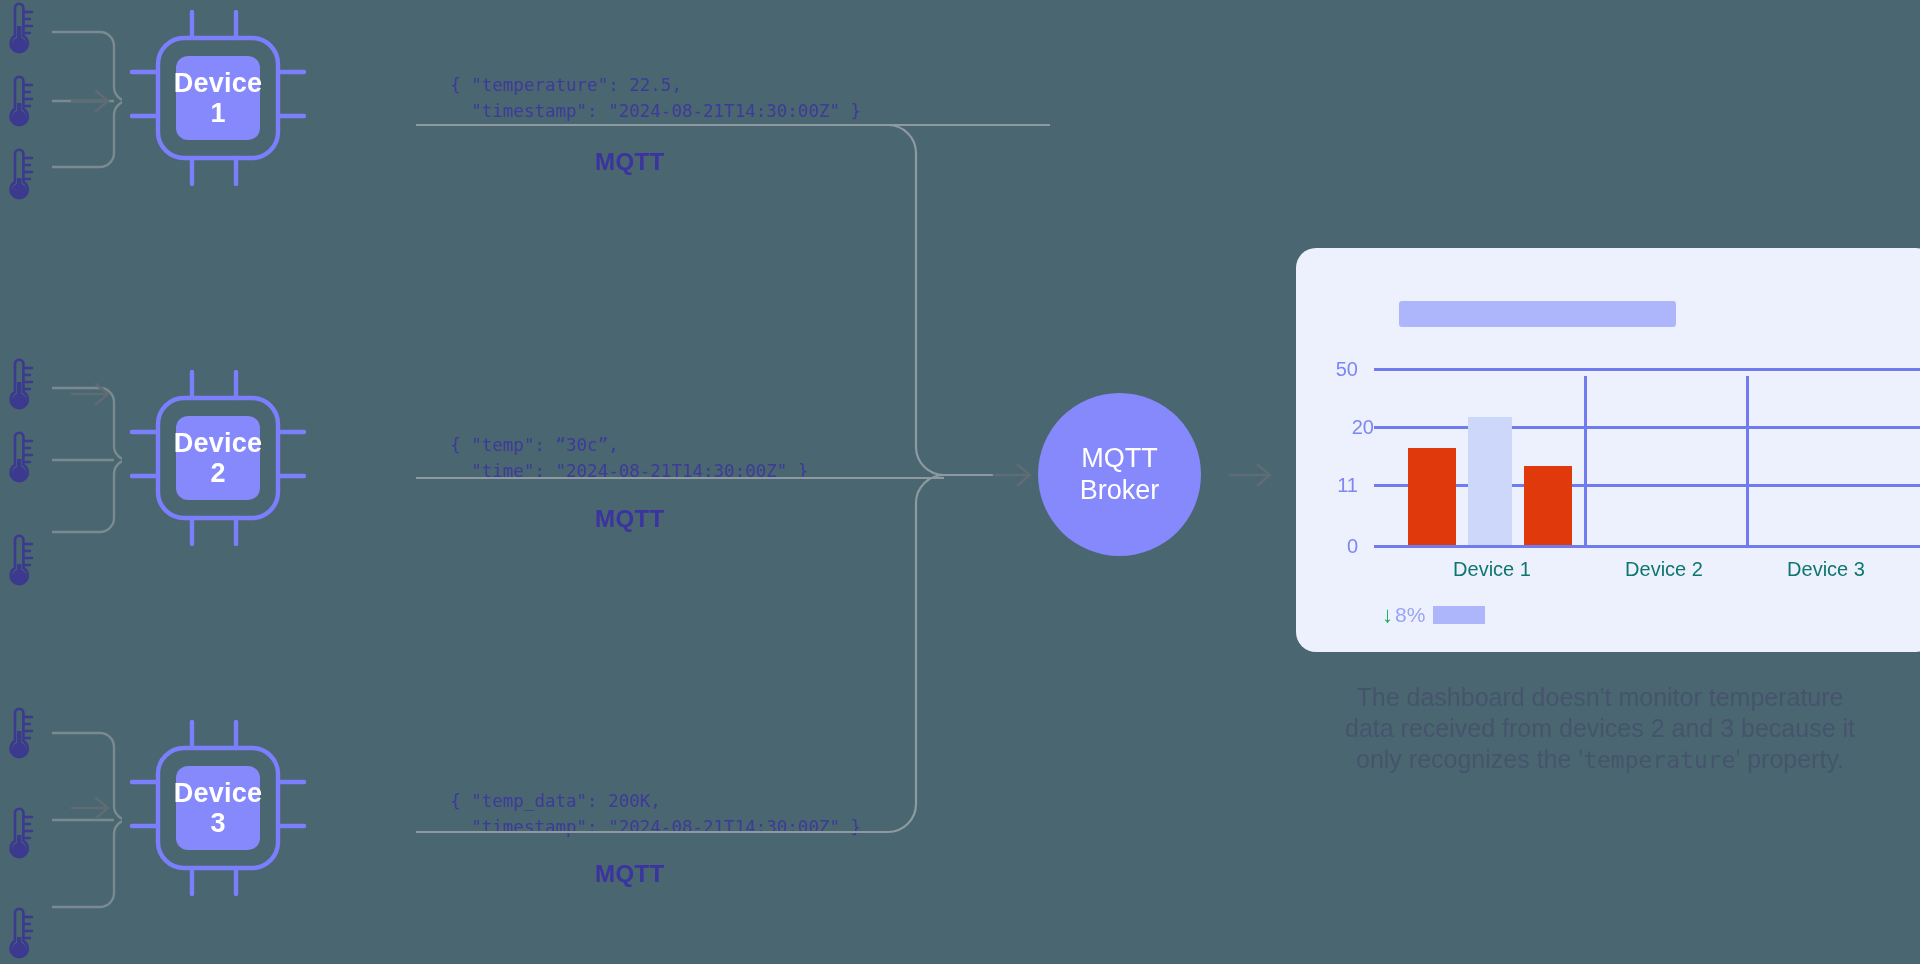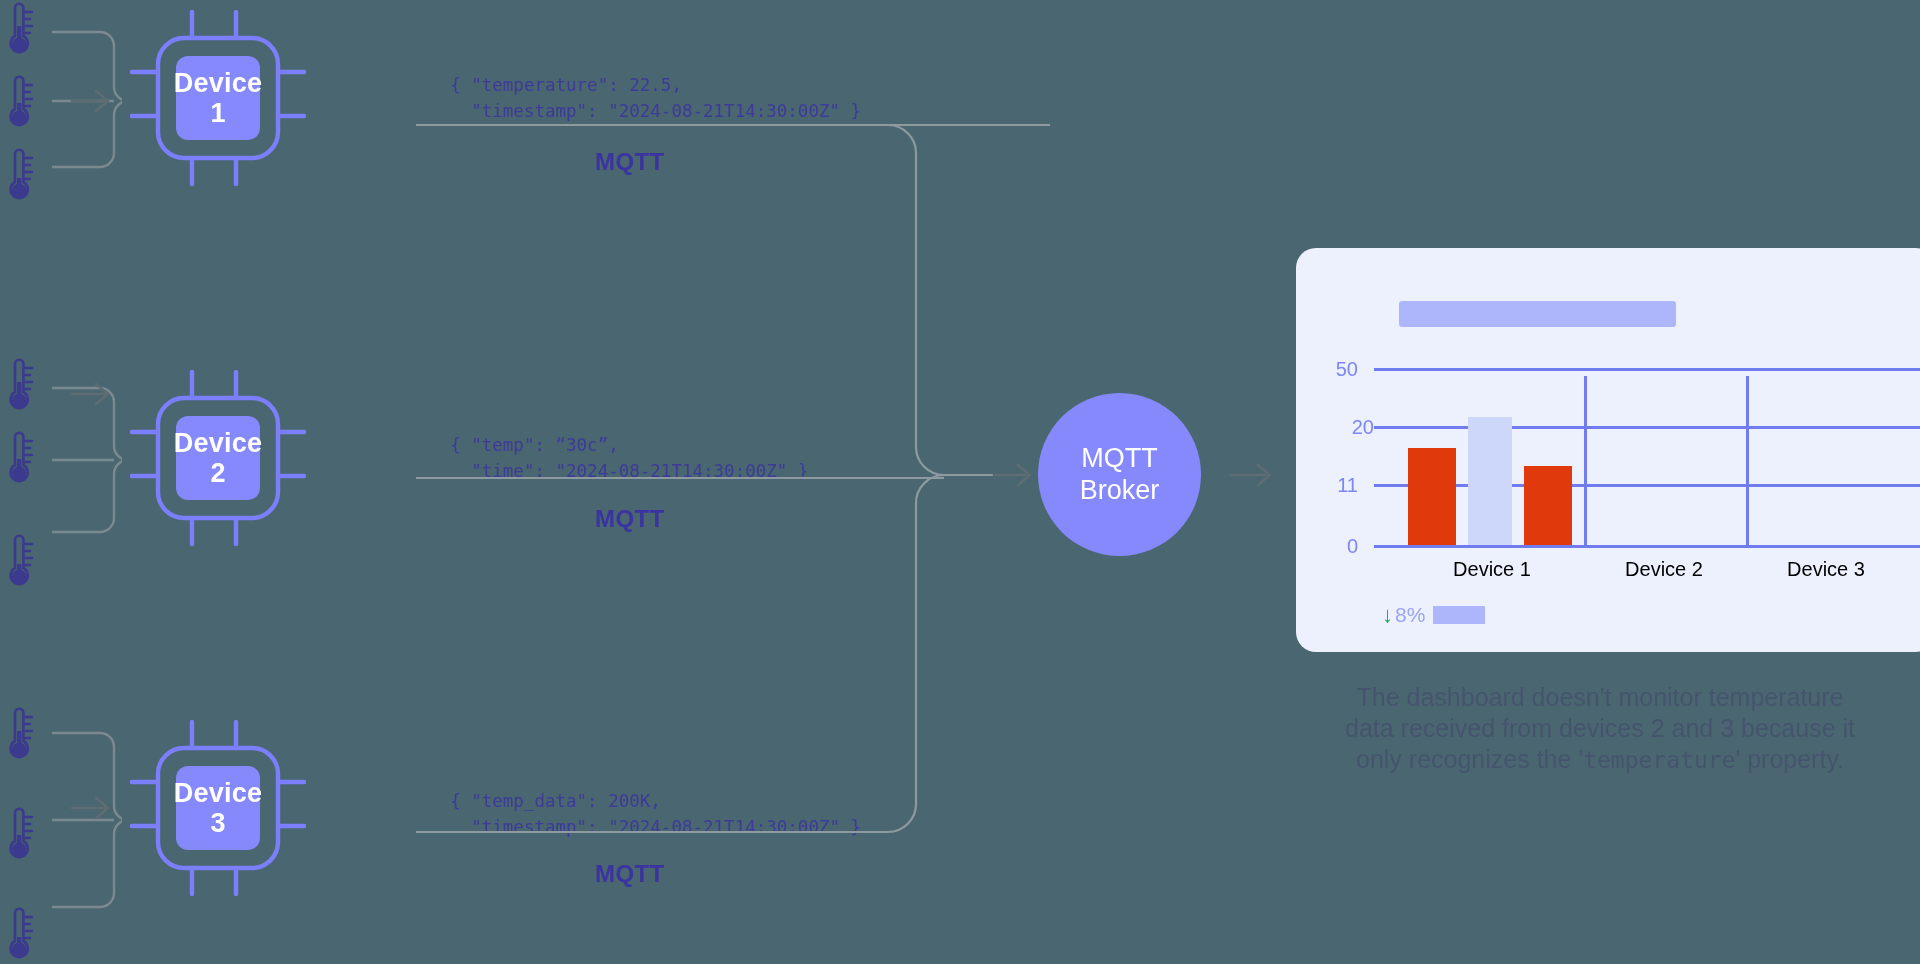--- a/index.html
+++ b/index.html
@@ -77,21 +77,21 @@
     text-align:right;
     width:42px;
   }
   .gridline{position:absolute;background:#6f7bee;height:2.6px;}
   .vline{position:absolute;background:#6f7bee;width:2.6px;}
   .bar{position:absolute;}
   .bar-red{background:#e0390c;}
   .bar-pale{background:#ccd7f9;}
   .xlabel{
     position:absolute;
-    color:#000000;
+    color:#0f766e;
     font-size:20px;
     text-align:center;
   }
   .delta{
     position:absolute;
     display:flex;align-items:center;gap:2px;
     font-size:21px;color:#9aa4f2;
   }
   .delta .arrow{color:#18a957;font-size:22px;line-height:1;}
   .delta .chip-bar{

